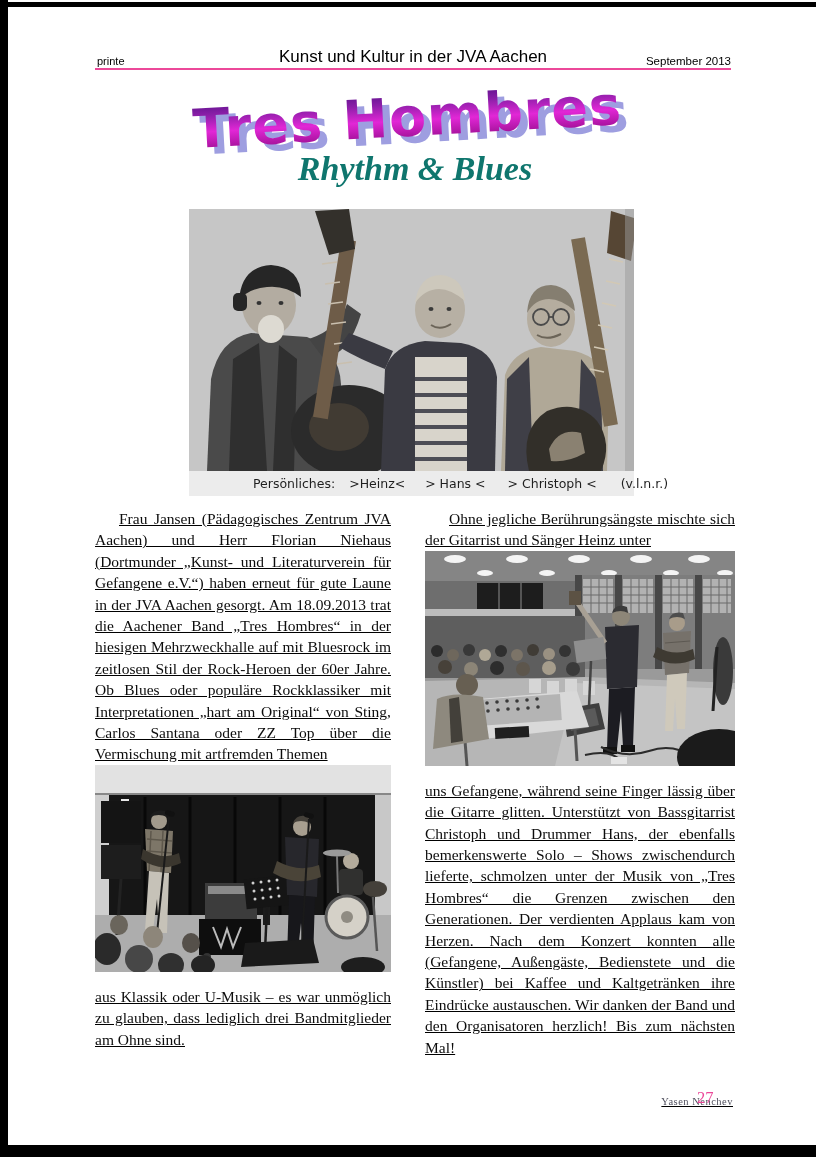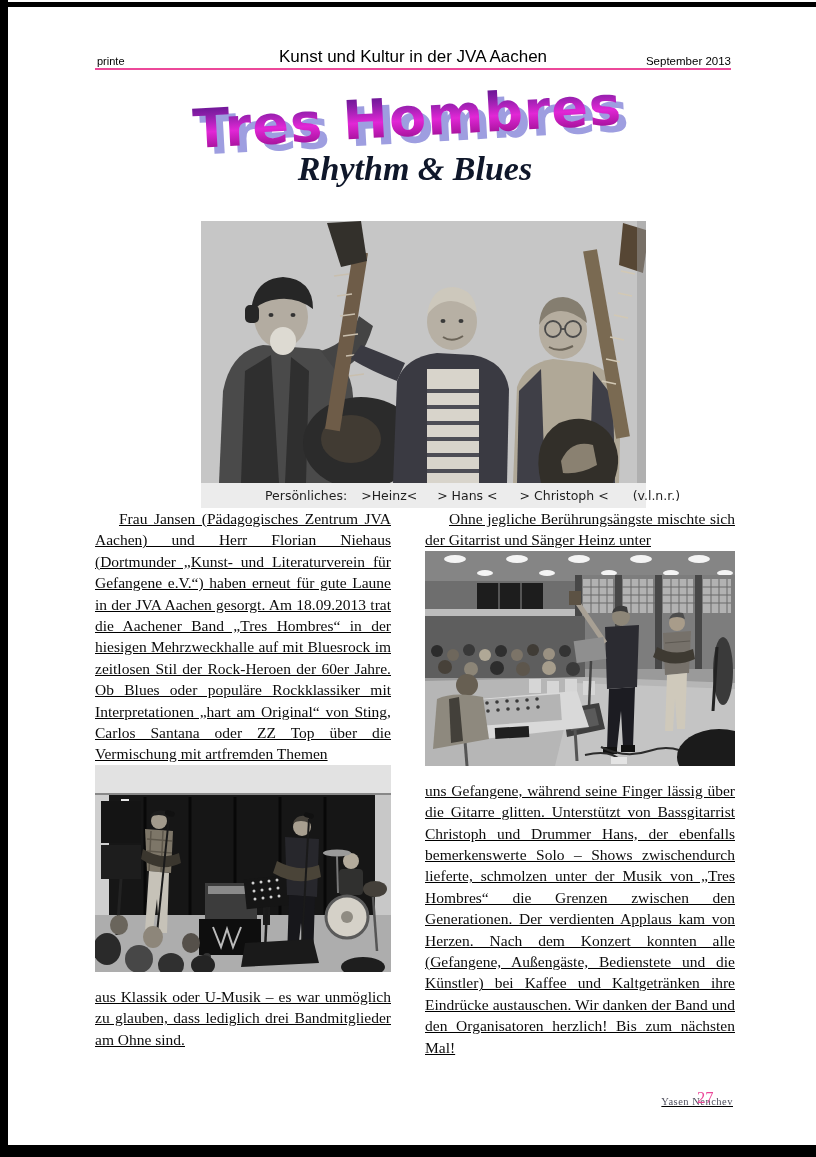--- a/index.html
+++ b/index.html
@@ -35,25 +35,25 @@
   .wa-front  {
     top:0;
     background:linear-gradient(180deg,#4b0d82 0%,#8b1fa8 28%,#e227d6 55%,#aa14a0 80%,#7a0f8e 100%);
     -webkit-background-clip:text; background-clip:text;
     color:#b517b5; -webkit-text-fill-color:transparent;
   }
 
   .subtitle {
     position:absolute; left:95px; top:150px; width:640px; text-align:center;
     font-family:"Liberation Serif", serif; font-style:italic; font-weight:bold; font-size:34px;
-    color:#0f172a;
+    color:#0f766e;
   }
 
   
-  .main-figure { position:absolute; left:185px; top:205px; width:522px; margin:16px; }
+  .main-figure { position:absolute; left:185px; top:205px; width:522px; margin:4px; }
   .main-figure svg { display:block; }
   .photo-caption {
     width:445px; height:25px; background:#ececec; box-sizing:border-box;
     display:flex; align-items:center; padding-left:64px;
     font-family:"DejaVu Sans", sans-serif; font-size:12.5px; color:#1f1f1f;
   }
   .photo-caption span { white-space:nowrap; }
   .photo-caption .c-label { margin-right:14px; }
   .photo-caption .c-n1 { margin-right:20px; }
   .photo-caption .c-n2 { margin-right:22px; }

